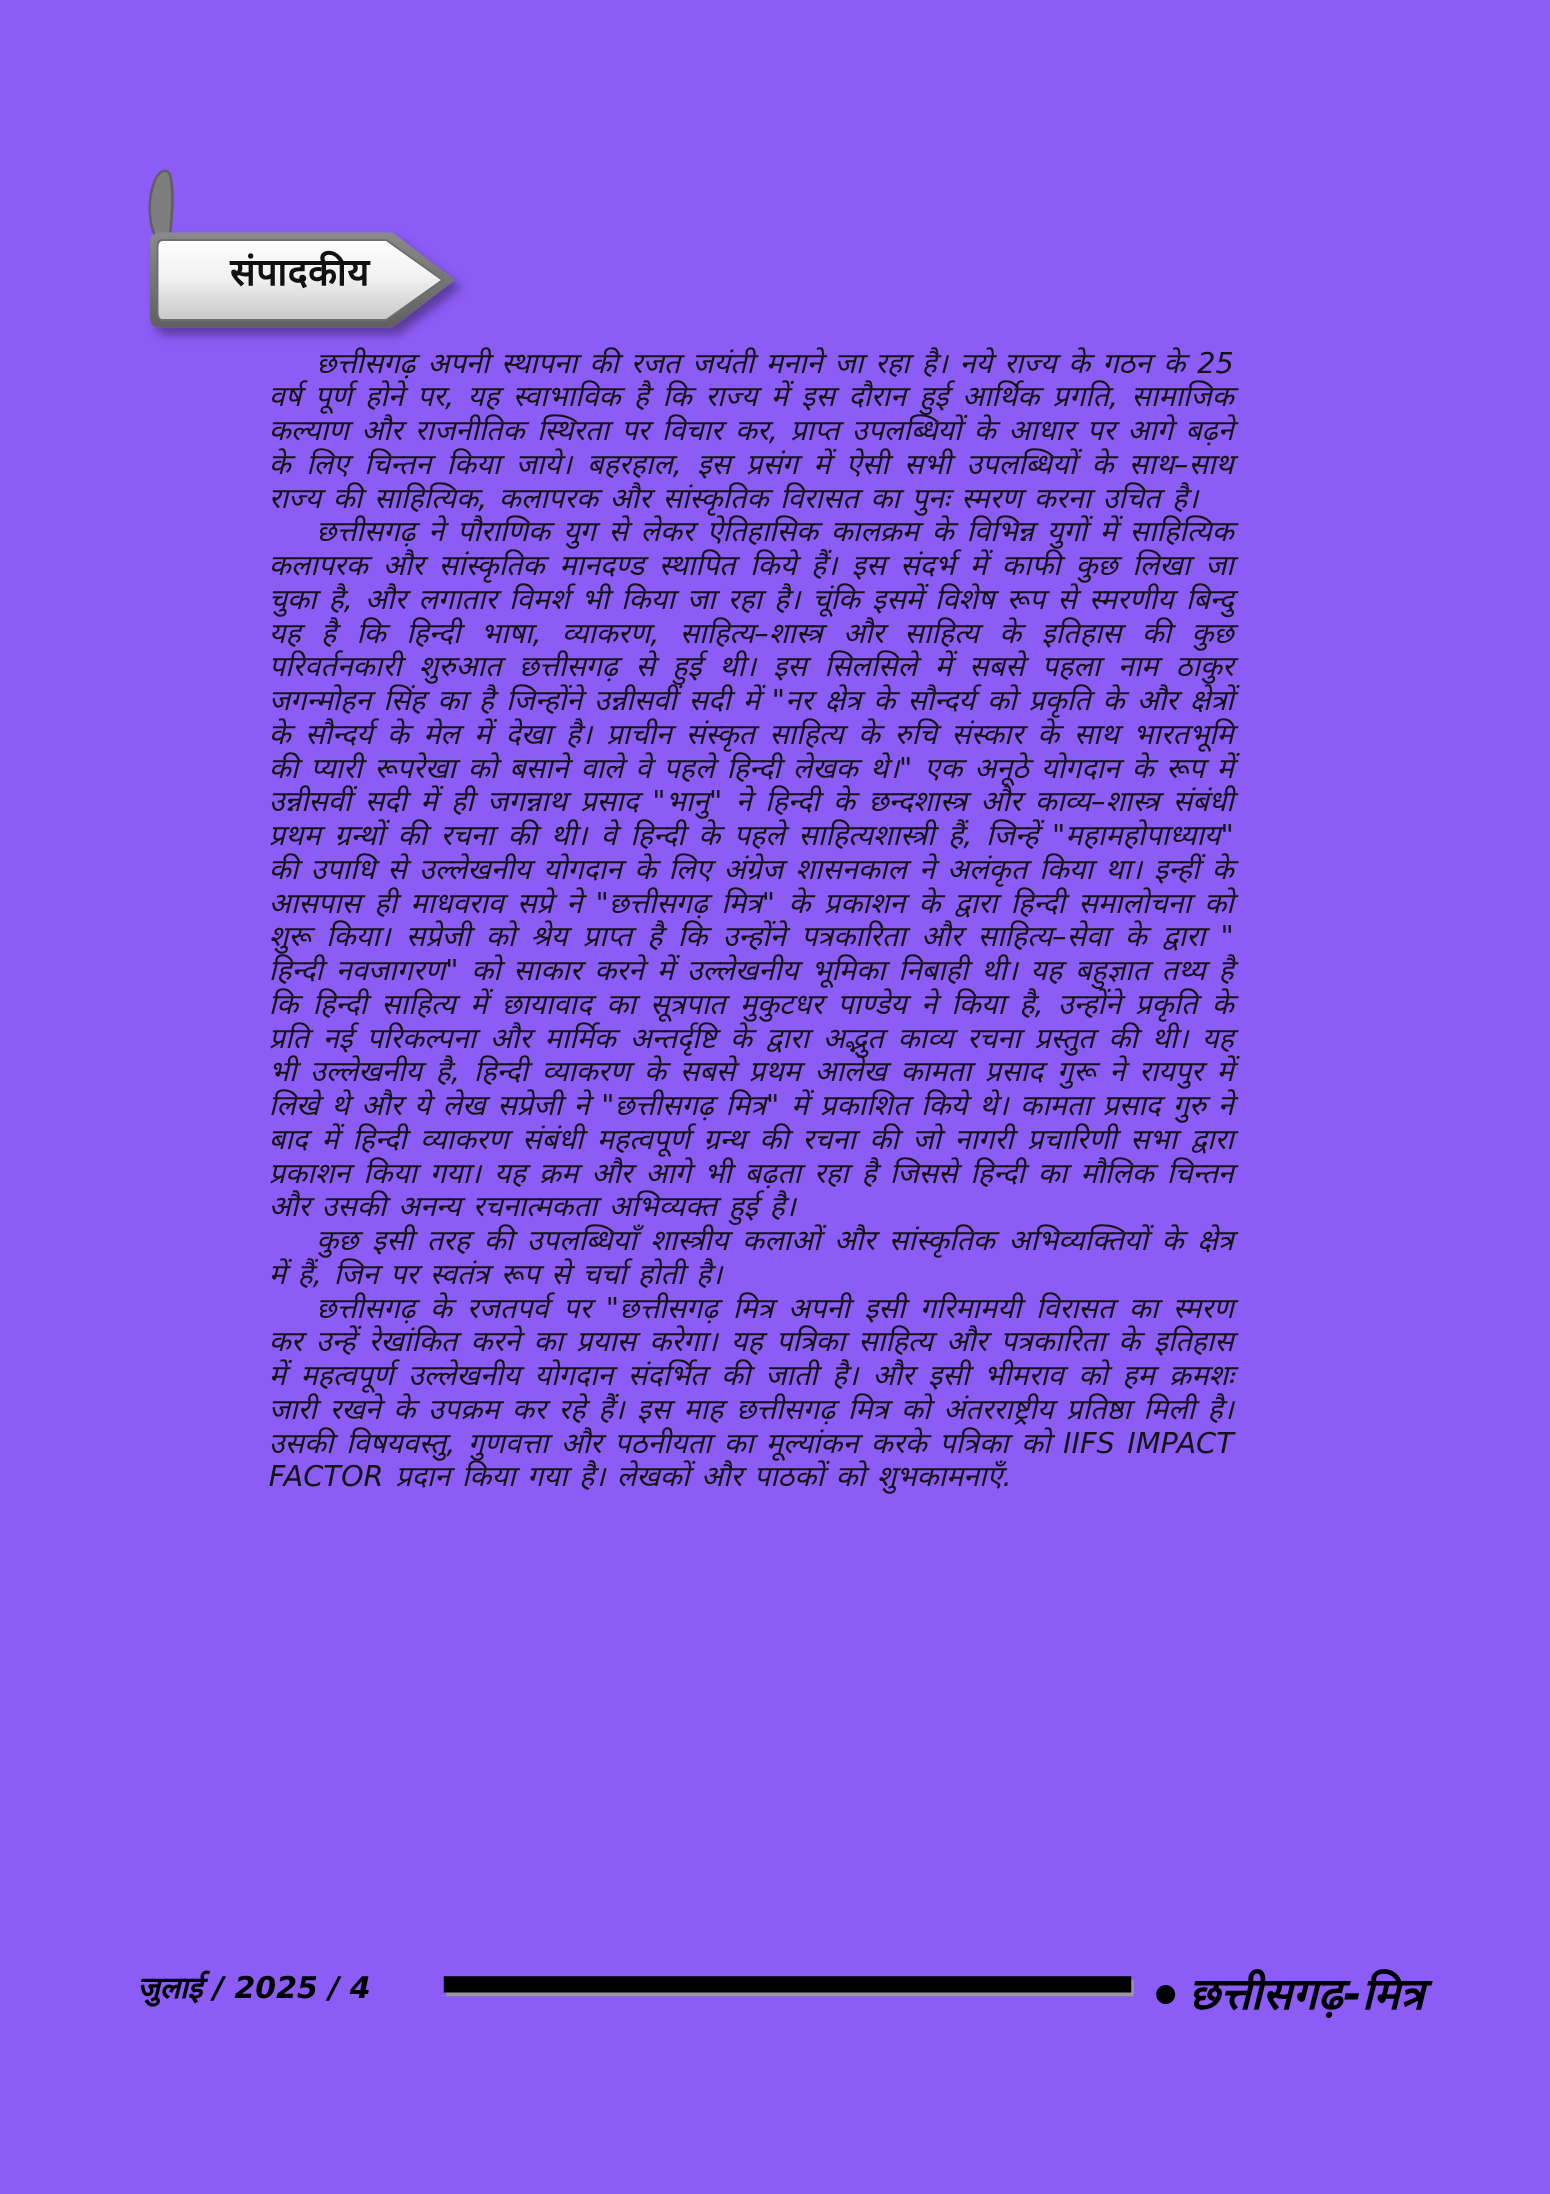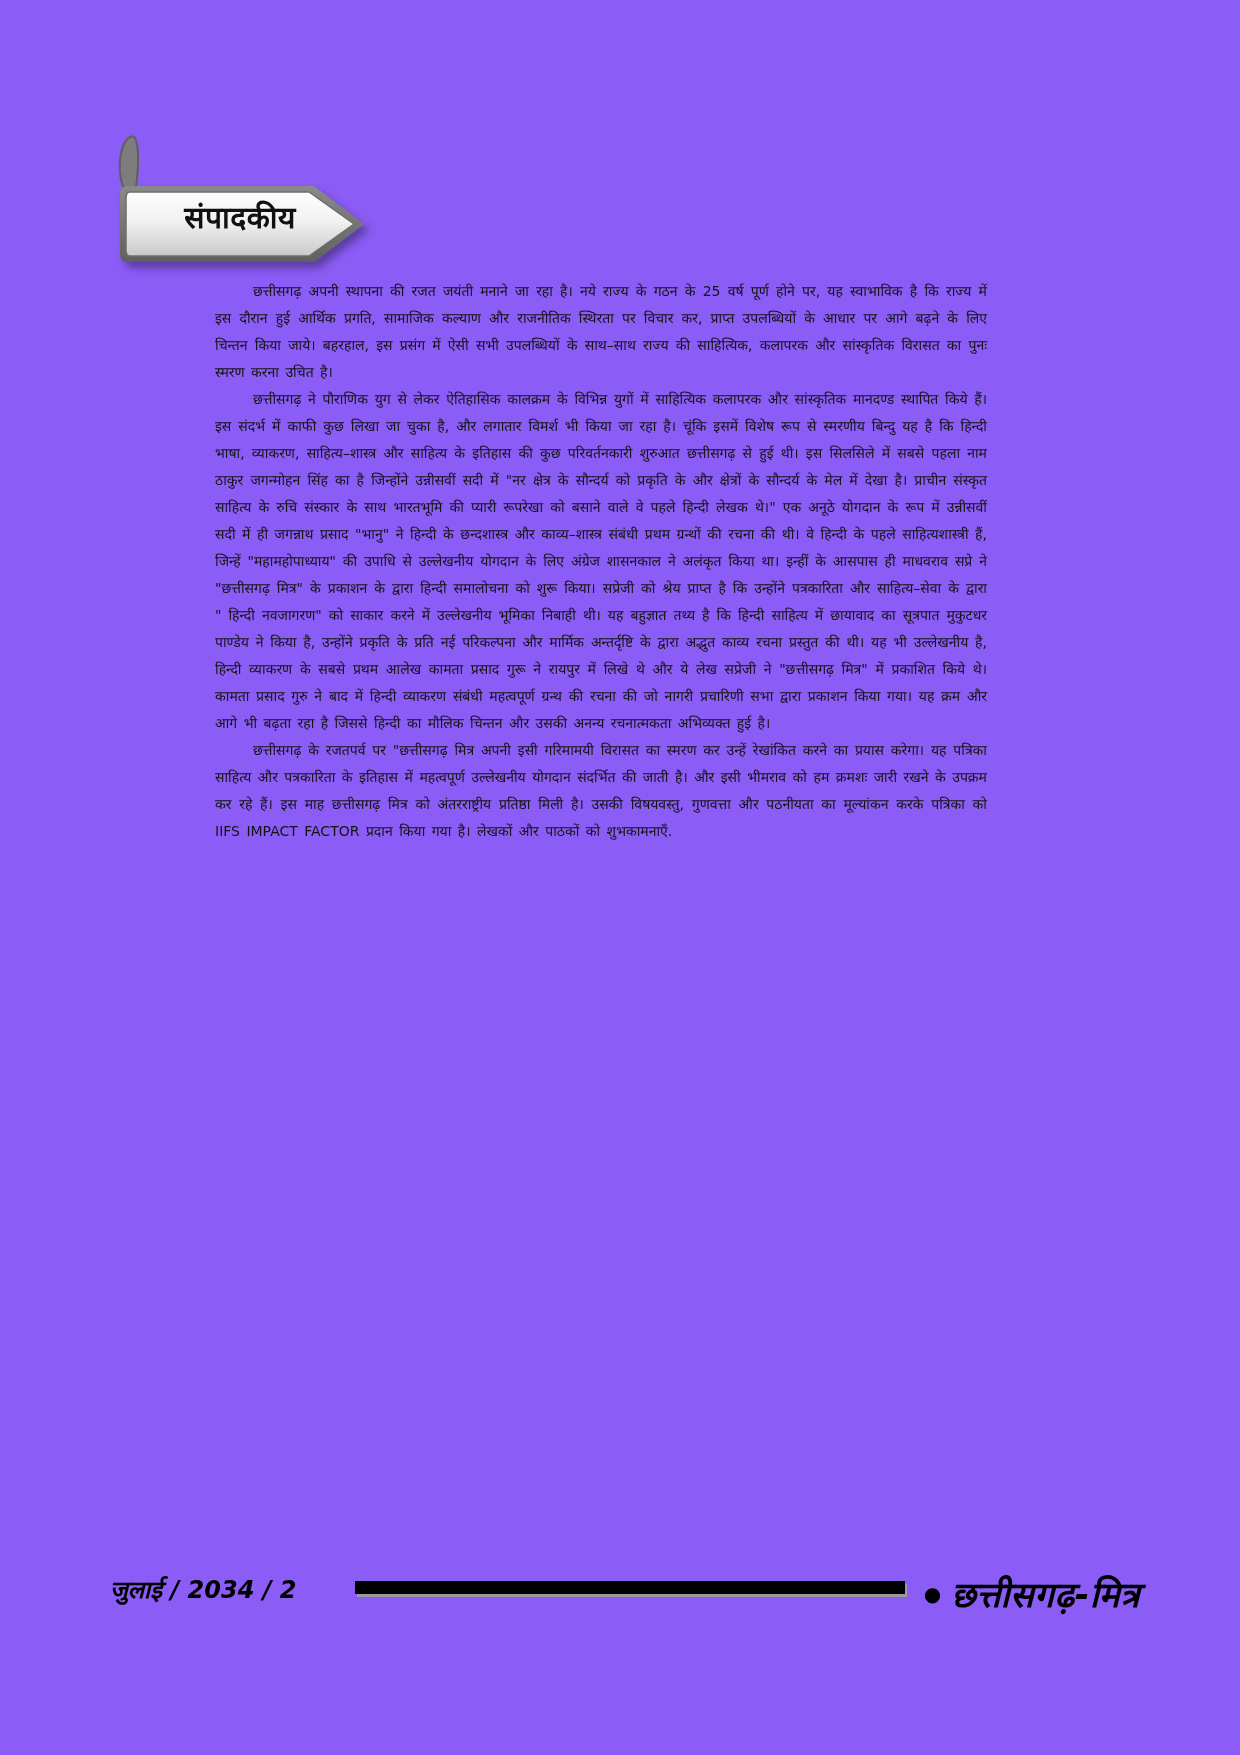--- a/index.html
+++ b/index.html
@@ -40,23 +40,24 @@
     font-family: "DejaVu Sans", sans-serif;
   }
 
   
   .editorial {
     position: absolute;
     left: 215px;
     top: 278px;
     width: 772px;
     text-align: justify;
-    font-size: 14px;
+    font-size: 23px;
     line-height: 27px;
     color: #141414;
+    font-style: italic;
   }
   .editorial p {
     margin: 0;
     text-indent: 38px;
     word-spacing: 2px;
   }
 
   
   .footer {
     position: absolute;
@@ -132,25 +133,26 @@
 
       <path d="M16,58 L202,58 L252,96 L202,134 L16,134 Q8,134 8,126 L8,66 Q8,58 16,58 Z" fill="url(#ribbonEdge)" filter="url(#ribbonShadow)"></path>
       <path d="M18,64 L197,64 L242,96 L197,128 L18,128 Q14,128 14,122 L14,70 Q14,64 18,64 Z" fill="url(#ribbonFill)" stroke="#6e6e6e" stroke-width="1.5"></path>
     </svg>
     <div class="ribbon-label">संपादकीय</div>
   </div>
 
   <div class="editorial">
     <p>छत्तीसगढ़ अपनी स्थापना की रजत जयंती मनाने जा रहा है। नये राज्य के गठन के 25 वर्ष पूर्ण होने पर, यह स्वाभाविक है कि राज्य में इस दौरान हुई आर्थिक प्रगति, सामाजिक कल्याण और राजनीतिक स्थिरता पर विचार कर, प्राप्त उपलब्धियों के आधार पर आगे बढ़ने के लिए चिन्तन किया जाये। बहरहाल, इस प्रसंग में ऐसी सभी उपलब्धियों के साथ–साथ राज्य की साहित्यिक, कलापरक और सांस्कृतिक विरासत का पुनः स्मरण करना उचित है।</p>
     <p>छत्तीसगढ़ ने पौराणिक युग से लेकर ऐतिहासिक कालक्रम के विभिन्न युगों में साहित्यिक कलापरक और सांस्कृतिक मानदण्ड स्थापित किये हैं। इस संदर्भ में काफी कुछ लिखा जा चुका है, और लगातार विमर्श भी किया जा रहा है। चूंकि इसमें विशेष रूप से स्मरणीय बिन्दु यह है कि हिन्दी भाषा, व्याकरण, साहित्य–शास्त्र और साहित्य के इतिहास की कुछ परिवर्तनकारी शुरुआत छत्तीसगढ़ से हुई थी। इस सिलसिले में सबसे पहला नाम ठाकुर जगन्मोहन सिंह का है जिन्होंने उन्नीसवीं सदी में "नर क्षेत्र के सौन्दर्य को प्रकृति के और क्षेत्रों के सौन्दर्य के मेल में देखा है। प्राचीन संस्कृत साहित्य के रुचि संस्कार के साथ भारतभूमि की प्यारी रूपरेखा को बसाने वाले वे पहले हिन्दी लेखक थे।" एक अनूठे योगदान के रूप में उन्नीसवीं सदी में ही जगन्नाथ प्रसाद "भानु" ने हिन्दी के छन्दशास्त्र और काव्य–शास्त्र संबंधी प्रथम ग्रन्थों की रचना की थी। वे हिन्दी के पहले साहित्यशास्त्री हैं, जिन्हें "महामहोपाध्याय" की उपाधि से उल्लेखनीय योगदान के लिए अंग्रेज शासनकाल ने अलंकृत किया था। इन्हीं के आसपास ही माधवराव सप्रे ने "छत्तीसगढ़ मित्र" के प्रकाशन के द्वारा हिन्दी समालोचना को शुरू किया। सप्रेजी को श्रेय प्राप्त है कि उन्होंने पत्रकारिता और साहित्य–सेवा के द्वारा " हिन्दी नवजागरण" को साकार करने में उल्लेखनीय भूमिका निबाही थी। यह बहुज्ञात तथ्य है कि हिन्दी साहित्य में छायावाद का सूत्रपात मुकुटधर पाण्डेय ने किया है, उन्होंने प्रकृति के प्रति नई परिकल्पना और मार्मिक अन्तर्दृष्टि के द्वारा अद्भुत काव्य रचना प्रस्तुत की थी। यह भी उल्लेखनीय है, हिन्दी व्याकरण के सबसे प्रथम आलेख कामता प्रसाद गुरू ने रायपुर में लिखे थे और ये लेख सप्रेजी ने "छत्तीसगढ़ मित्र" में प्रकाशित किये थे। कामता प्रसाद गुरु ने बाद में हिन्दी व्याकरण संबंधी महत्वपूर्ण ग्रन्थ की रचना की जो नागरी प्रचारिणी सभा द्वारा प्रकाशन किया गया। यह क्रम और आगे भी बढ़ता रहा है जिससे हिन्दी का मौलिक चिन्तन और उसकी अनन्य रचनात्मकता अभिव्यक्त हुई है।</p>
+    <p>कुछ इसी तरह की उपलब्धियाँ शास्त्रीय कलाओं और सांस्कृतिक अभिव्यक्तियों के क्षेत्र में हैं, जिन पर स्वतंत्र रूप से चर्चा होती है।</p>
     <p>छत्तीसगढ़ के रजतपर्व पर "छत्तीसगढ़ मित्र अपनी इसी गरिमामयी विरासत का स्मरण कर उन्हें रेखांकित करने का प्रयास करेगा। यह पत्रिका साहित्य और पत्रकारिता के इतिहास में महत्वपूर्ण उल्लेखनीय योगदान संदर्भित की जाती है। और इसी भीमराव को हम क्रमशः जारी रखने के उपक्रम कर रहे हैं। इस माह छत्तीसगढ़ मित्र को अंतरराष्ट्रीय प्रतिष्ठा मिली है। उसकी विषयवस्तु, गुणवत्ता और पठनीयता का मूल्यांकन करके पत्रिका को IIFS IMPACT FACTOR प्रदान किया गया है। लेखकों और पाठकों को शुभकामनाएँ.</p>
   </div>
 
   <div class="footer">
-    <span class="footer-issue">जुलाई / 2034 / 2</span>
+    <span class="footer-issue">जुलाई / 2025 / 4</span>
     <div class="footer-divider"></div>
     <div class="footer-right">
       <span class="bullet-icon">●</span>
       <span class="footer-magazine">छत्तीसगढ़-मित्र</span>
     </div>
   </div>
 
 </div>
 
 </body></html>

